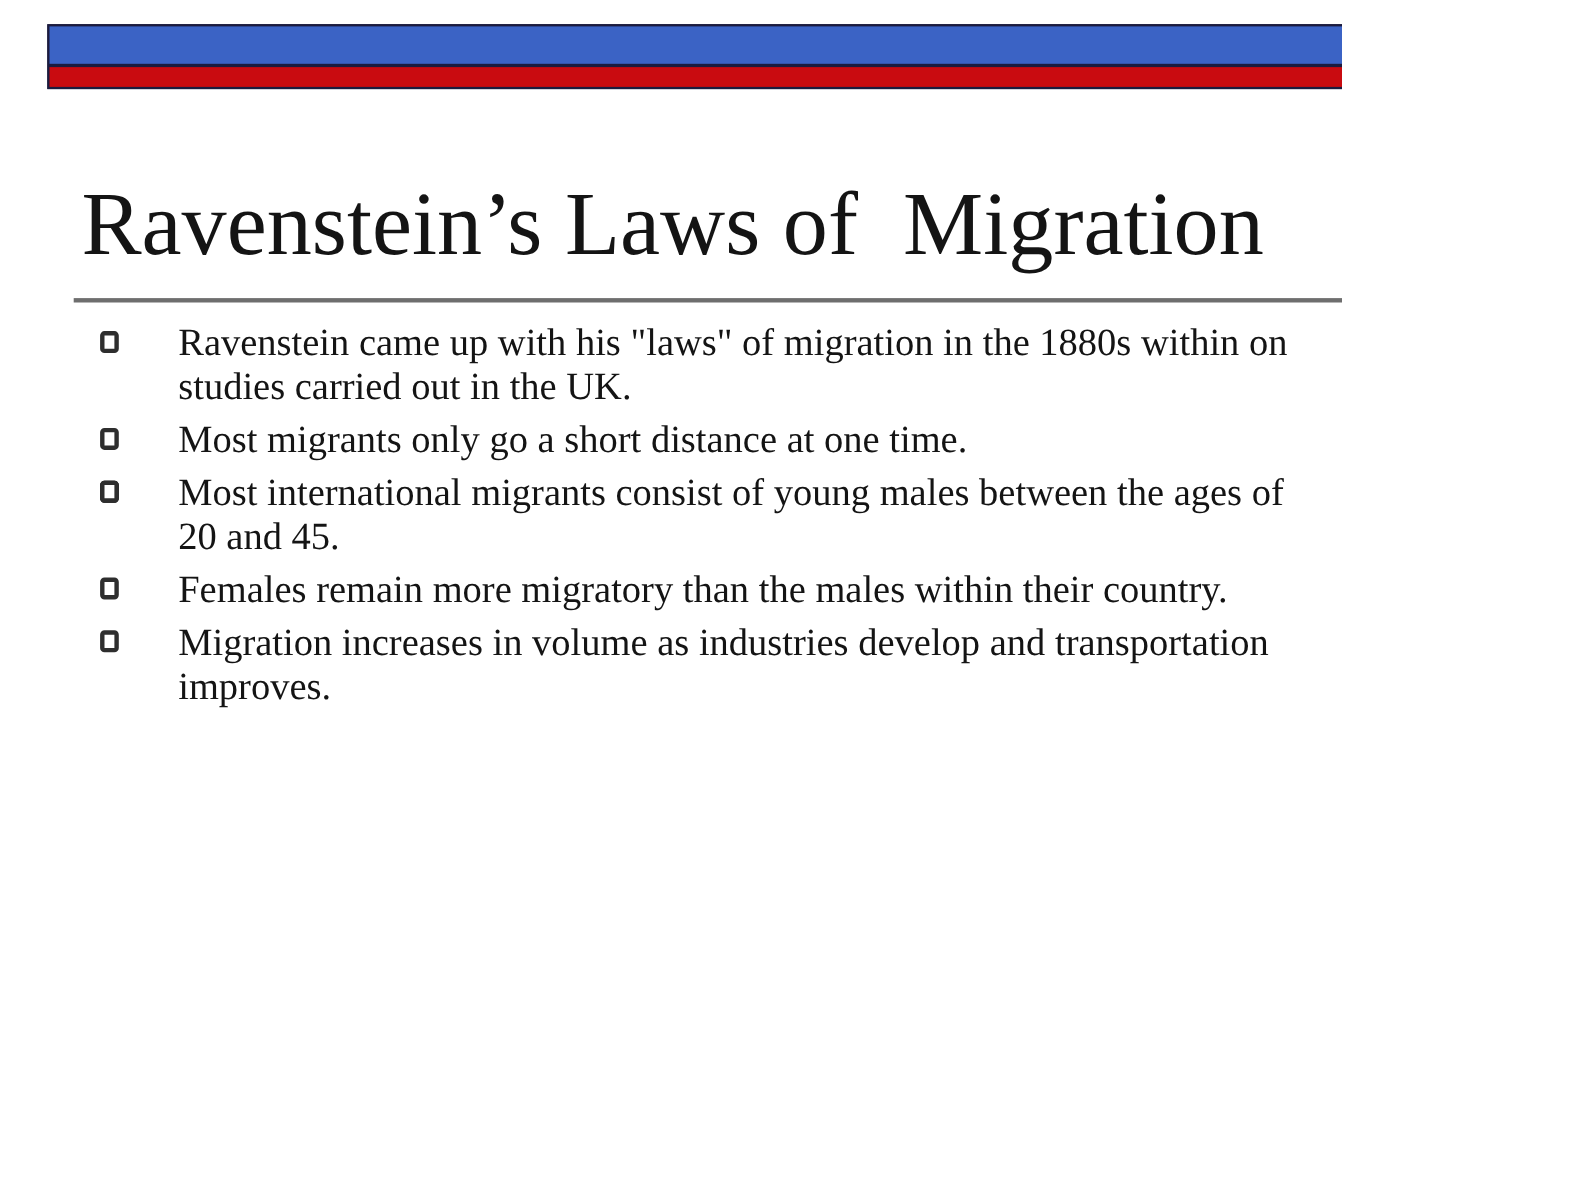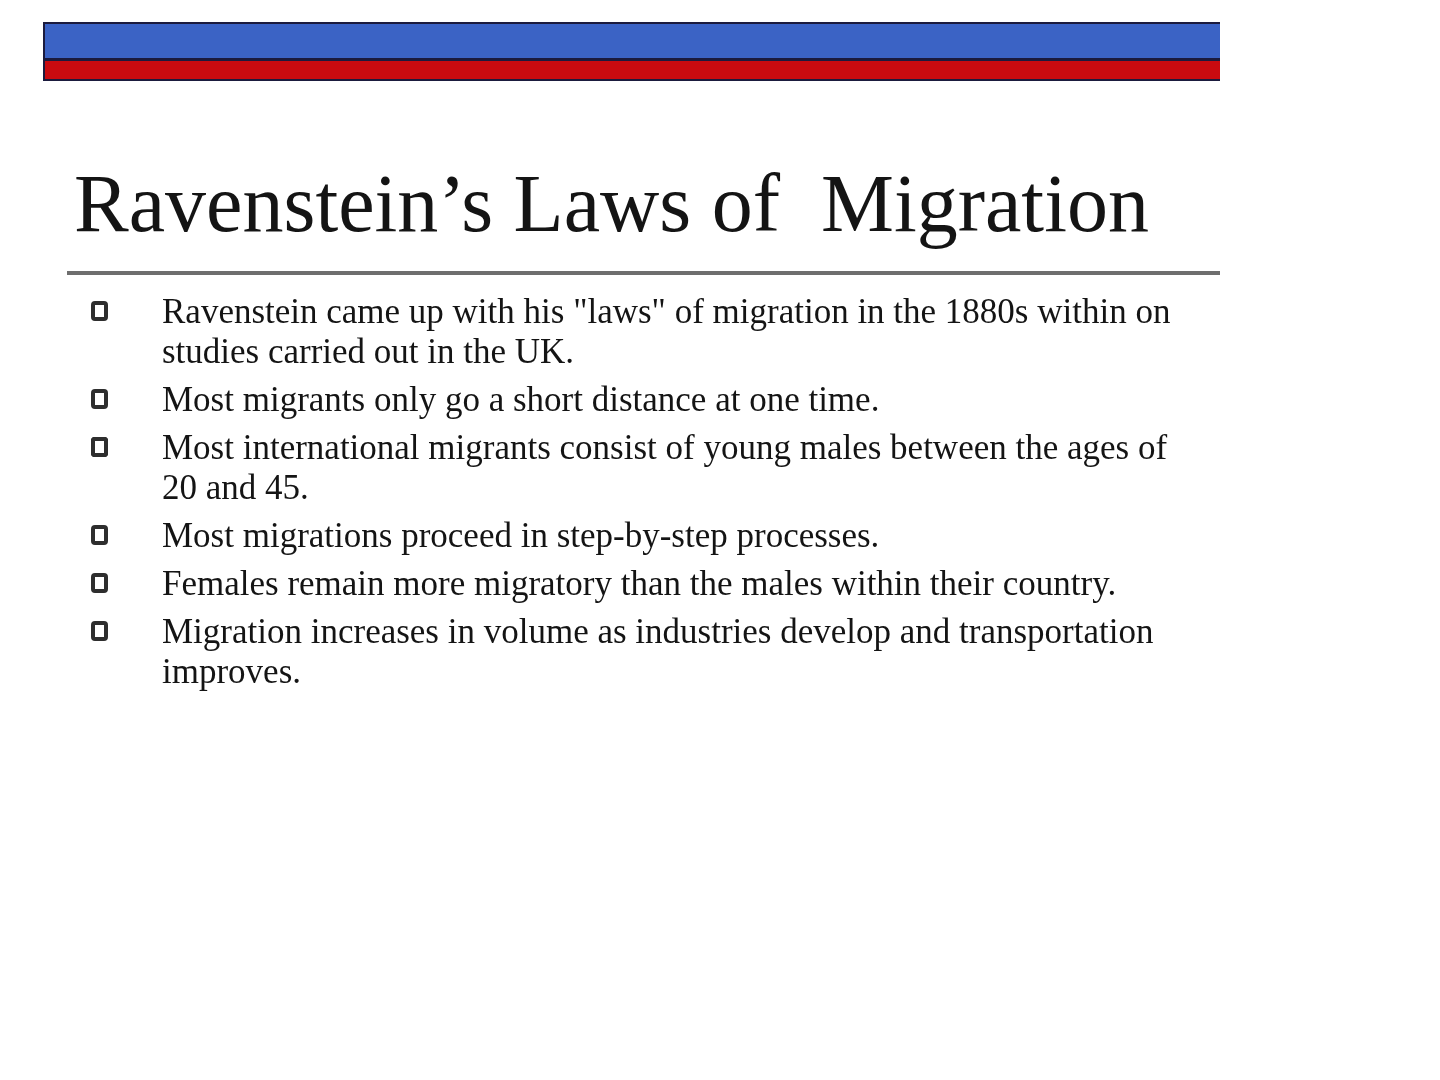--- a/index.html
+++ b/index.html
@@ -118,24 +118,20 @@
     <li>
       <span class="bullet-marker"></span>
     </li>
     <li>
       <span class="bullet-marker"></span>
       <span class="btext">Most international migrants consist of young males between the ages of
 20 and 45.</span>
     </li>
     <li>
       <span class="bullet-marker"></span>
-      <span class="btext">Most migrations proceed in step-by-step processes.</span>
-    </li>
-    <li>
-      <span class="bullet-marker"></span>
       <span class="btext">Females remain more migratory than the males within their country.</span>
     </li>
     <li>
       <span class="bullet-marker"></span>
       <span class="btext">Migration increases in volume as industries develop and transportation
 improves.</span>
     </li>
   </ul>
 
 </div>

